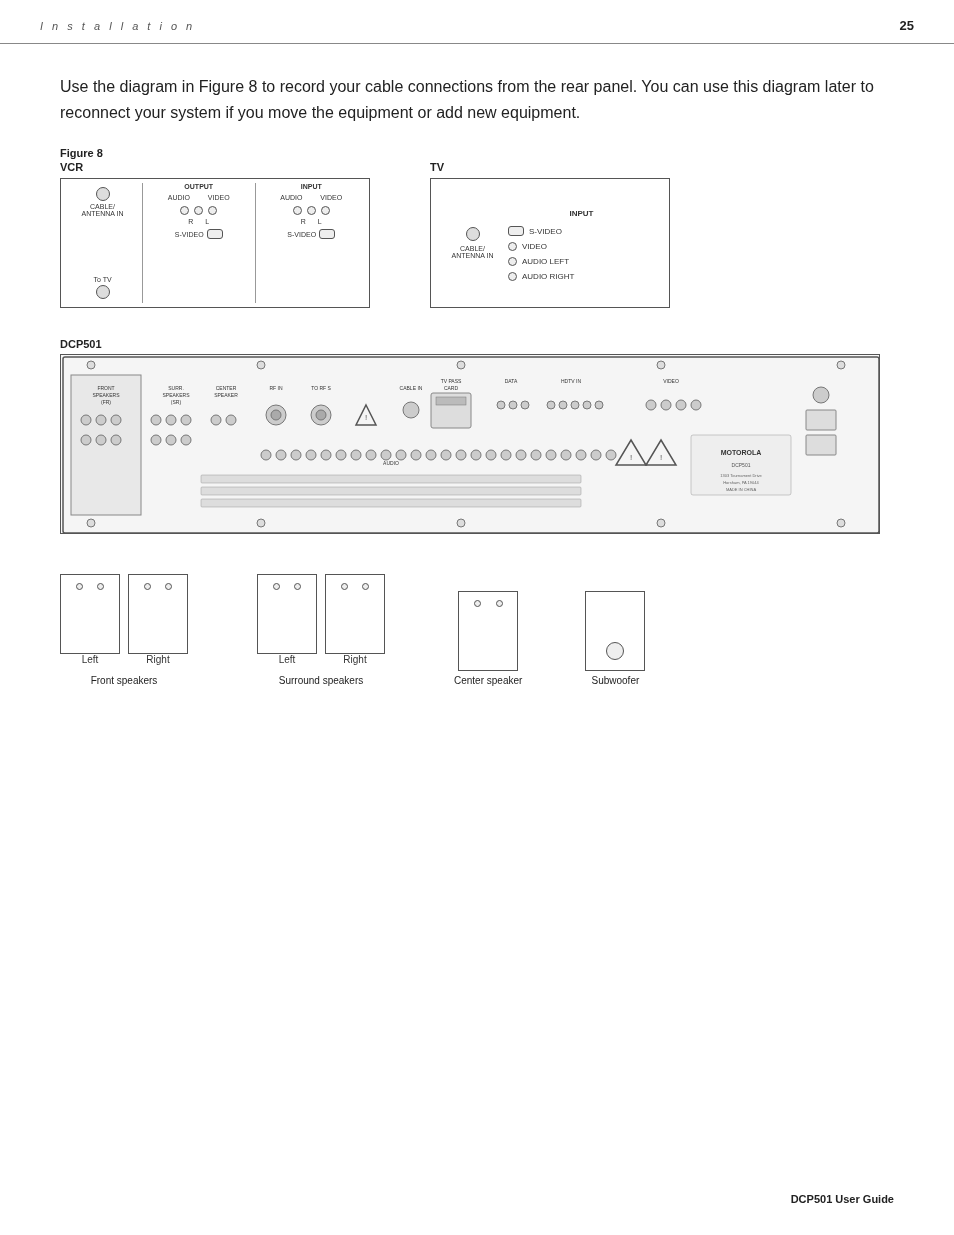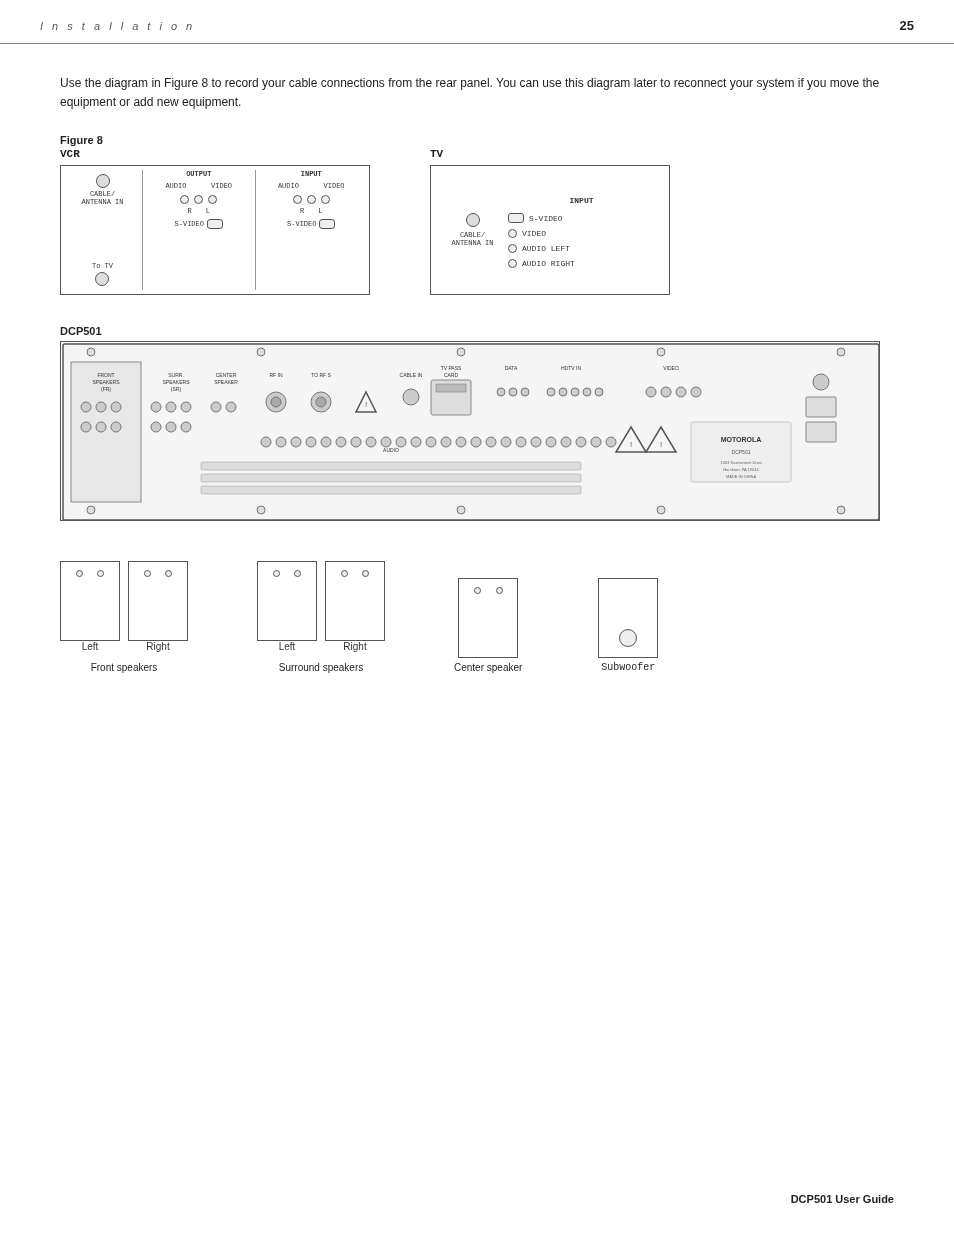--- a/index.html
+++ b/index.html
@@ -42,21 +42,21 @@
     .section-title {
       font-size: 18px;
       font-weight: bold;
       letter-spacing: 4px;
       margin-bottom: 18px;
       font-family: Arial, Helvetica, sans-serif;
     }
 
     
     .body-text {
-      font-size: 12px;
+      font-size: 16px;
       line-height: 1.6;
       margin-bottom: 22px;
       color: #222;
     }
 
     
     .figure-label {
       font-size: 11px;
       font-weight: bold;
       margin-bottom: 2px;
@@ -67,21 +67,20 @@
       font-weight: bold;
       margin-bottom: 14px;
     }
 
     
     .diagrams-row {
       display: flex;
       gap: 60px;
       margin-bottom: 30px;
       align-items: flex-start;
-      font-family: Liberation Mono, monospace;
     }
 
     .diagram-box {
       border: 1.5px solid #555;
       background: #fff;
       padding: 4px 14px;
       position: relative;
     }
 
     .diagram-label {
@@ -627,21 +626,21 @@
     <div class="speaker-group" style="margin-left:40px;">
       <div>
         <div class="speaker-box" style="width:60px;">
           <div class="speaker-dot"></div>
           <div class="speaker-dot"></div>
         </div>
       </div>
       <div class="speaker-label">Center speaker</div>
     </div>
 
-    <div class="speaker-group" style="margin-left:47px;font-family:Liberation Mono, monospace;">
+    <div class="speaker-group" style="margin-left:34px;">
       <div class="speaker-sub-box">
         <div class="speaker-sub-dot"></div>
       </div>
       <div class="speaker-label">Subwoofer</div>
     </div>
 
   </div>
 
 </div>
 

